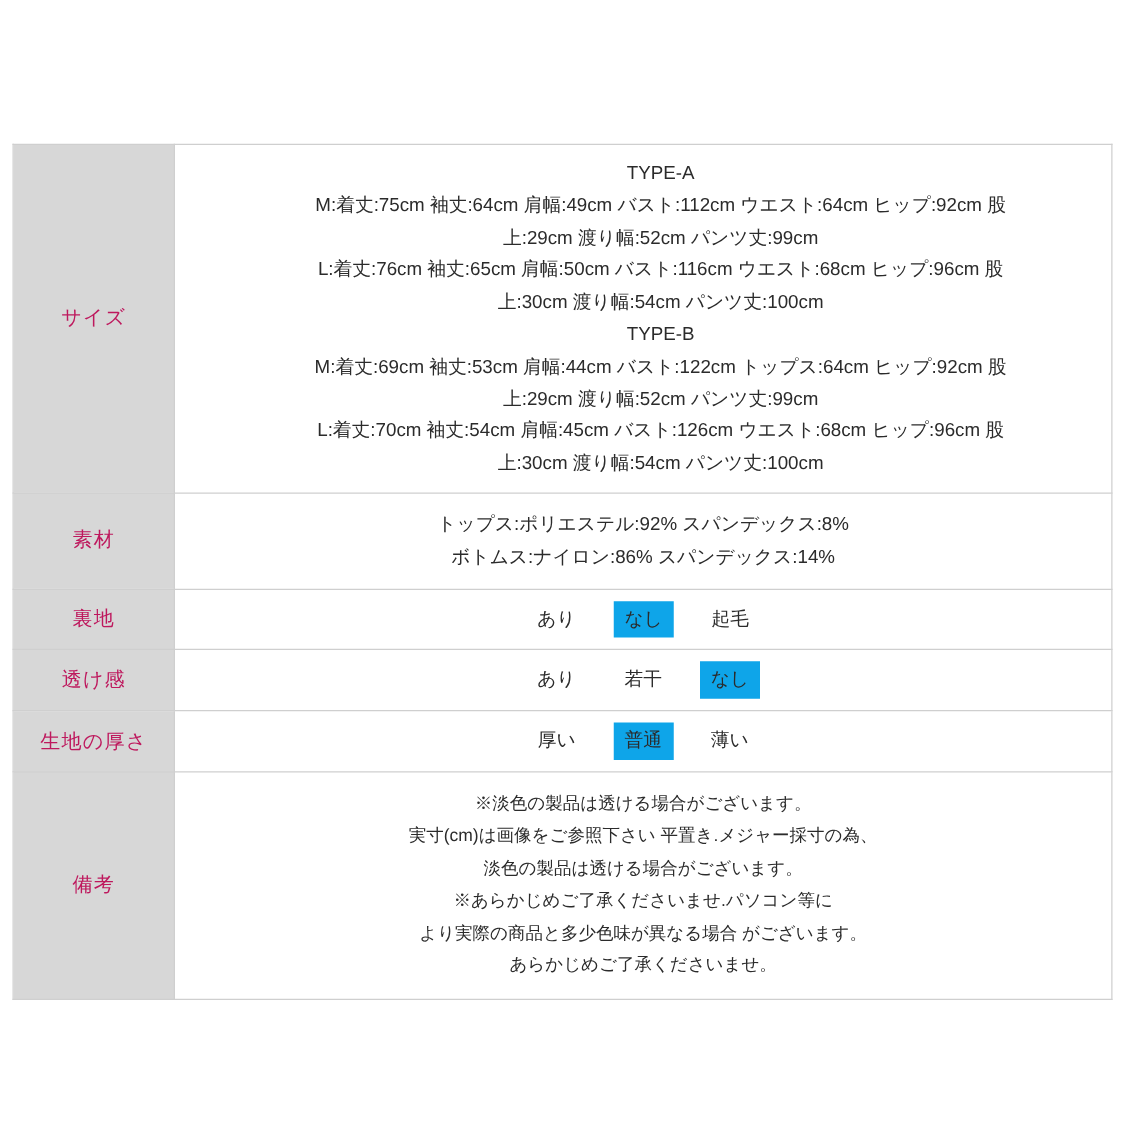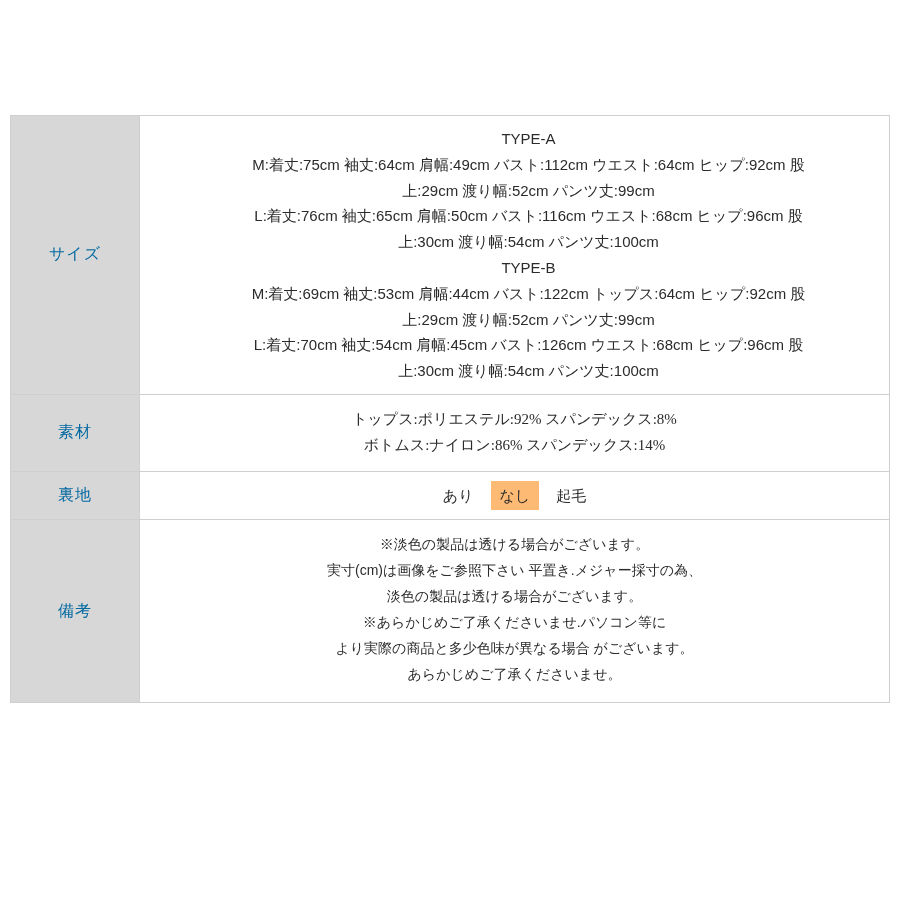--- a/index.html
+++ b/index.html
@@ -29,21 +29,21 @@
     border: 1px solid #cfcfcf;
     vertical-align: middle;
     padding: 0;
   }
   td.label {
     width: 128px;
     background: #d7d7d7;
     text-align: center;
     font-size: 16px;
     letter-spacing: 1px;
-    color: #0369a1;
+    color: #be185d;
     padding: 6px 2px;
   }
   td.value {
     background: #ffffff;
     text-align: center;
     font-size: 15px;
     line-height: 1.72;
     padding: 8px 6px;
     color: #2b2b2b;
   }
@@ -53,45 +53,44 @@
     text-align: center;
   }
   .type-head {
     display: block;
     white-space: nowrap;
   }
   .opts {
     display: flex;
     justify-content: center;
     align-items: center;
-    gap: 8px;
+    gap: 21px;
     font-size: 15px;
   }
   .opt {
     padding: 2px 9px;
     color: #2b2b2b;
   }
   .opt.sel {
-    background: #fdba74;
+    background: #0ea5e9;
   }
   .row-size td.value {
     padding-top: 10px;
     padding-bottom: 10px;
     padding-left: 28px;
   }
   .note .line {
     font-size: 14px;
     line-height: 1.85;
   }
   .row-note td.value {
     padding: 12px 6px 14px 6px;
   }
   .row-material td.value {
     padding: 12px 6px;
-    font-family: Liberation Serif, serif;
   }
   .row-opt td.value {
     padding: 9px 6px;
   }
 </style>
 </head>
 <body>
 
 <div class="sheet">
   <table class="spec">
@@ -125,22 +124,42 @@
         <td class="label">裏地</td>
         <td class="value">
           <div class="opts">
             <span class="opt">あり</span>
             <span class="opt sel">なし</span>
             <span class="opt">起毛</span>
           </div>
         </td>
       </tr>
 
+      <tr class="row-opt">
+        <td class="label">透け感</td>
+        <td class="value">
+          <div class="opts">
+            <span class="opt">あり</span>
+            <span class="opt">若干</span>
+            <span class="opt sel">なし</span>
+          </div>
+        </td>
+      </tr>
 
 
+      <tr class="row-opt">
+        <td class="label">生地の厚さ</td>
+        <td class="value">
+          <div class="opts">
+            <span class="opt">厚い</span>
+            <span class="opt sel">普通</span>
+            <span class="opt">薄い</span>
+          </div>
+        </td>
+      </tr>
 
       <tr class="row-note">
         <td class="label">備考</td>
         <td class="value note">
           <span class="line">※淡色の製品は透ける場合がございます。</span>
           <span class="line">実寸(cm)は画像をご参照下さい 平置き.メジャー採寸の為、</span>
           <span class="line">淡色の製品は透ける場合がございます。</span>
           <span class="line">※あらかじめご了承くださいませ.パソコン等に</span>
           <span class="line">より実際の商品と多少色味が異なる場合 がございます。</span>
           <span class="line">あらかじめご了承くださいませ。</span>

